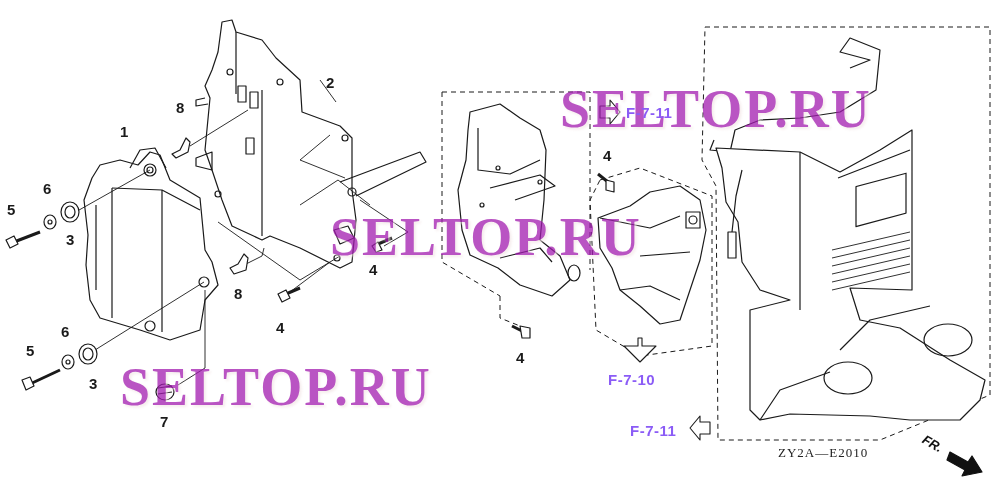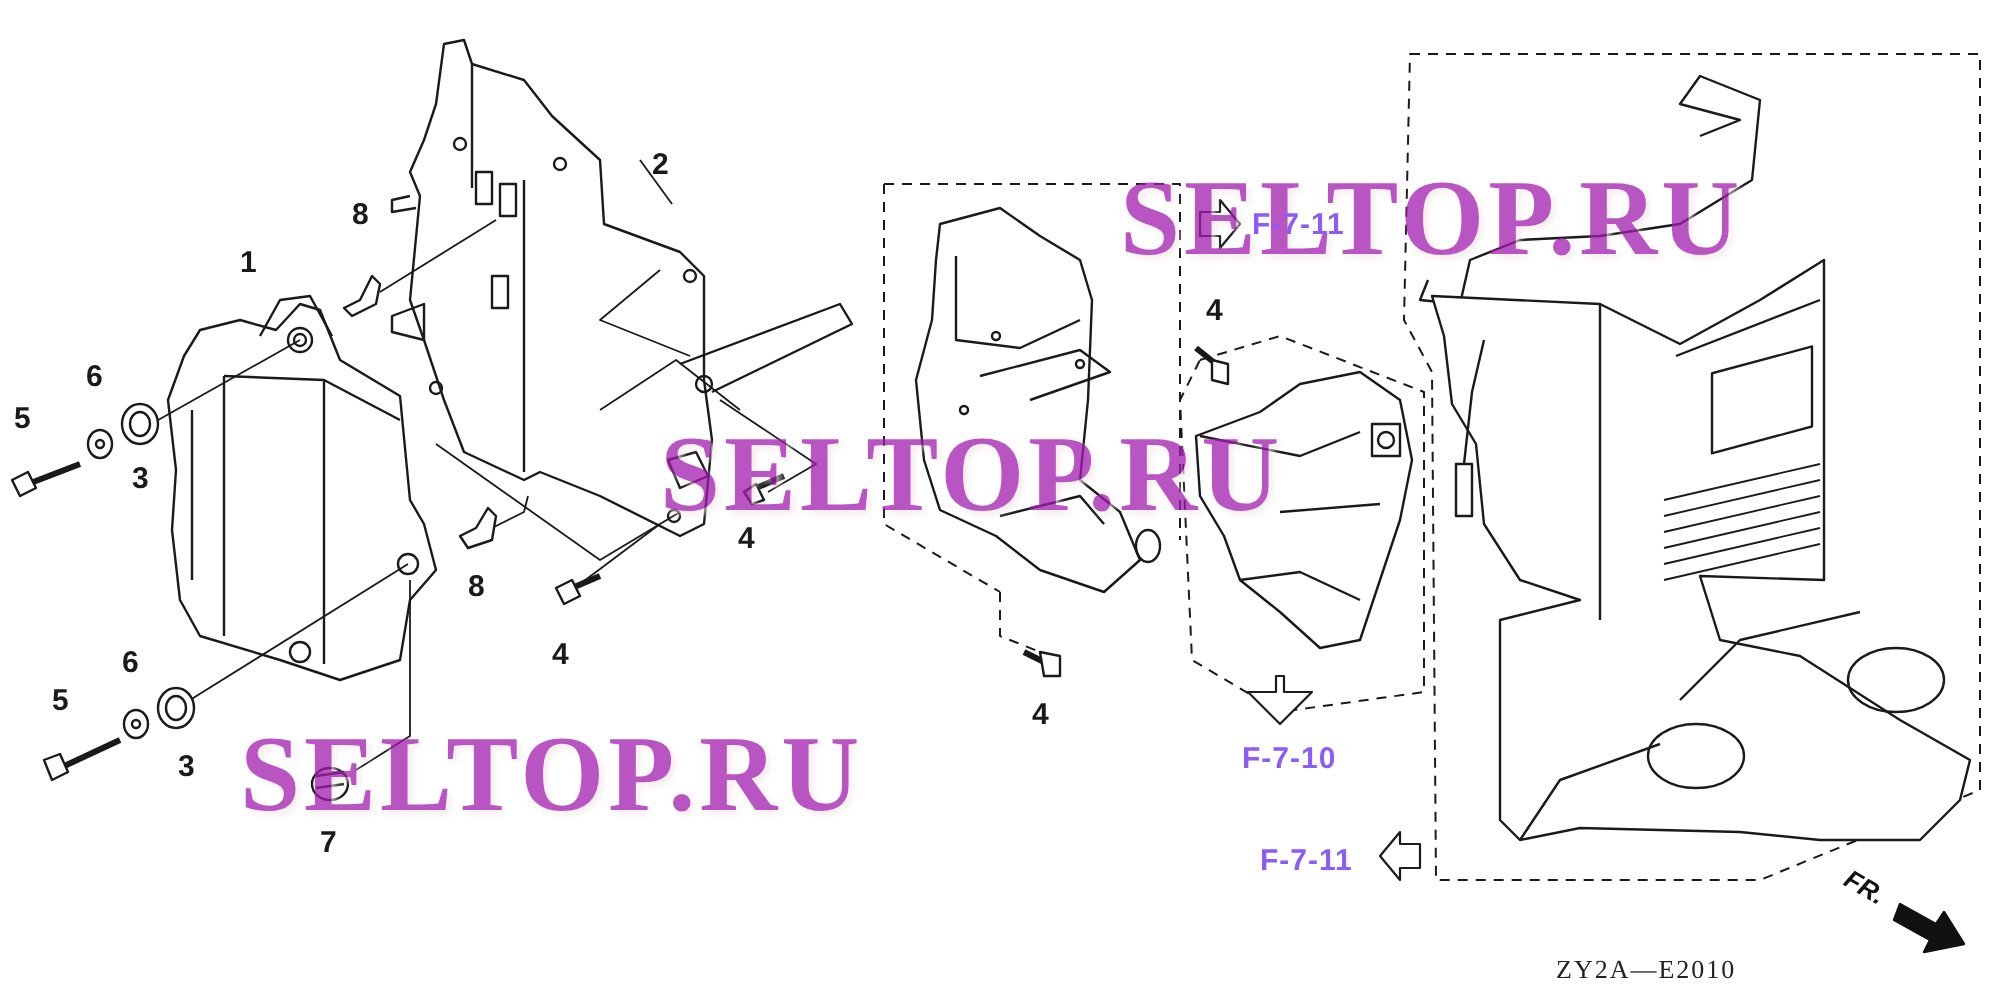--- a/index.html
+++ b/index.html
@@ -178,17 +178,17 @@
 <div class="callout" style="left:516px; top:350px;">4</div>
 <div class="callout" style="left:7px; top:202px;">5</div>
 <div class="callout" style="left:26px; top:343px;">5</div>
 <div class="callout" style="left:43px; top:181px;">6</div>
 <div class="callout" style="left:61px; top:324px;">6</div>
 <div class="callout" style="left:160px; top:414px;">7</div>
 <div class="callout" style="left:176px; top:100px;">8</div>
 <div class="callout" style="left:234px; top:286px;">8</div>
 
 <div class="ref" style="left:626px; top:105px;">F-7-11</div>
-<div class="ref" style="left:608px; top:372px;margin-left:13px;">F-7-10</div>
+<div class="ref" style="left:608px; top:372px;">F-7-10</div>
 <div class="ref" style="left:630px; top:423px;">F-7-11</div>
 
-<div class="code" style="left:778px; top:477px;">ZY2A—E2010</div>
+<div class="code" style="left:778px; top:445px;">ZY2A—E2010</div>
 <div class="fr" style="left:922px; top:436px;">FR.</div>
 
 </body></html>

